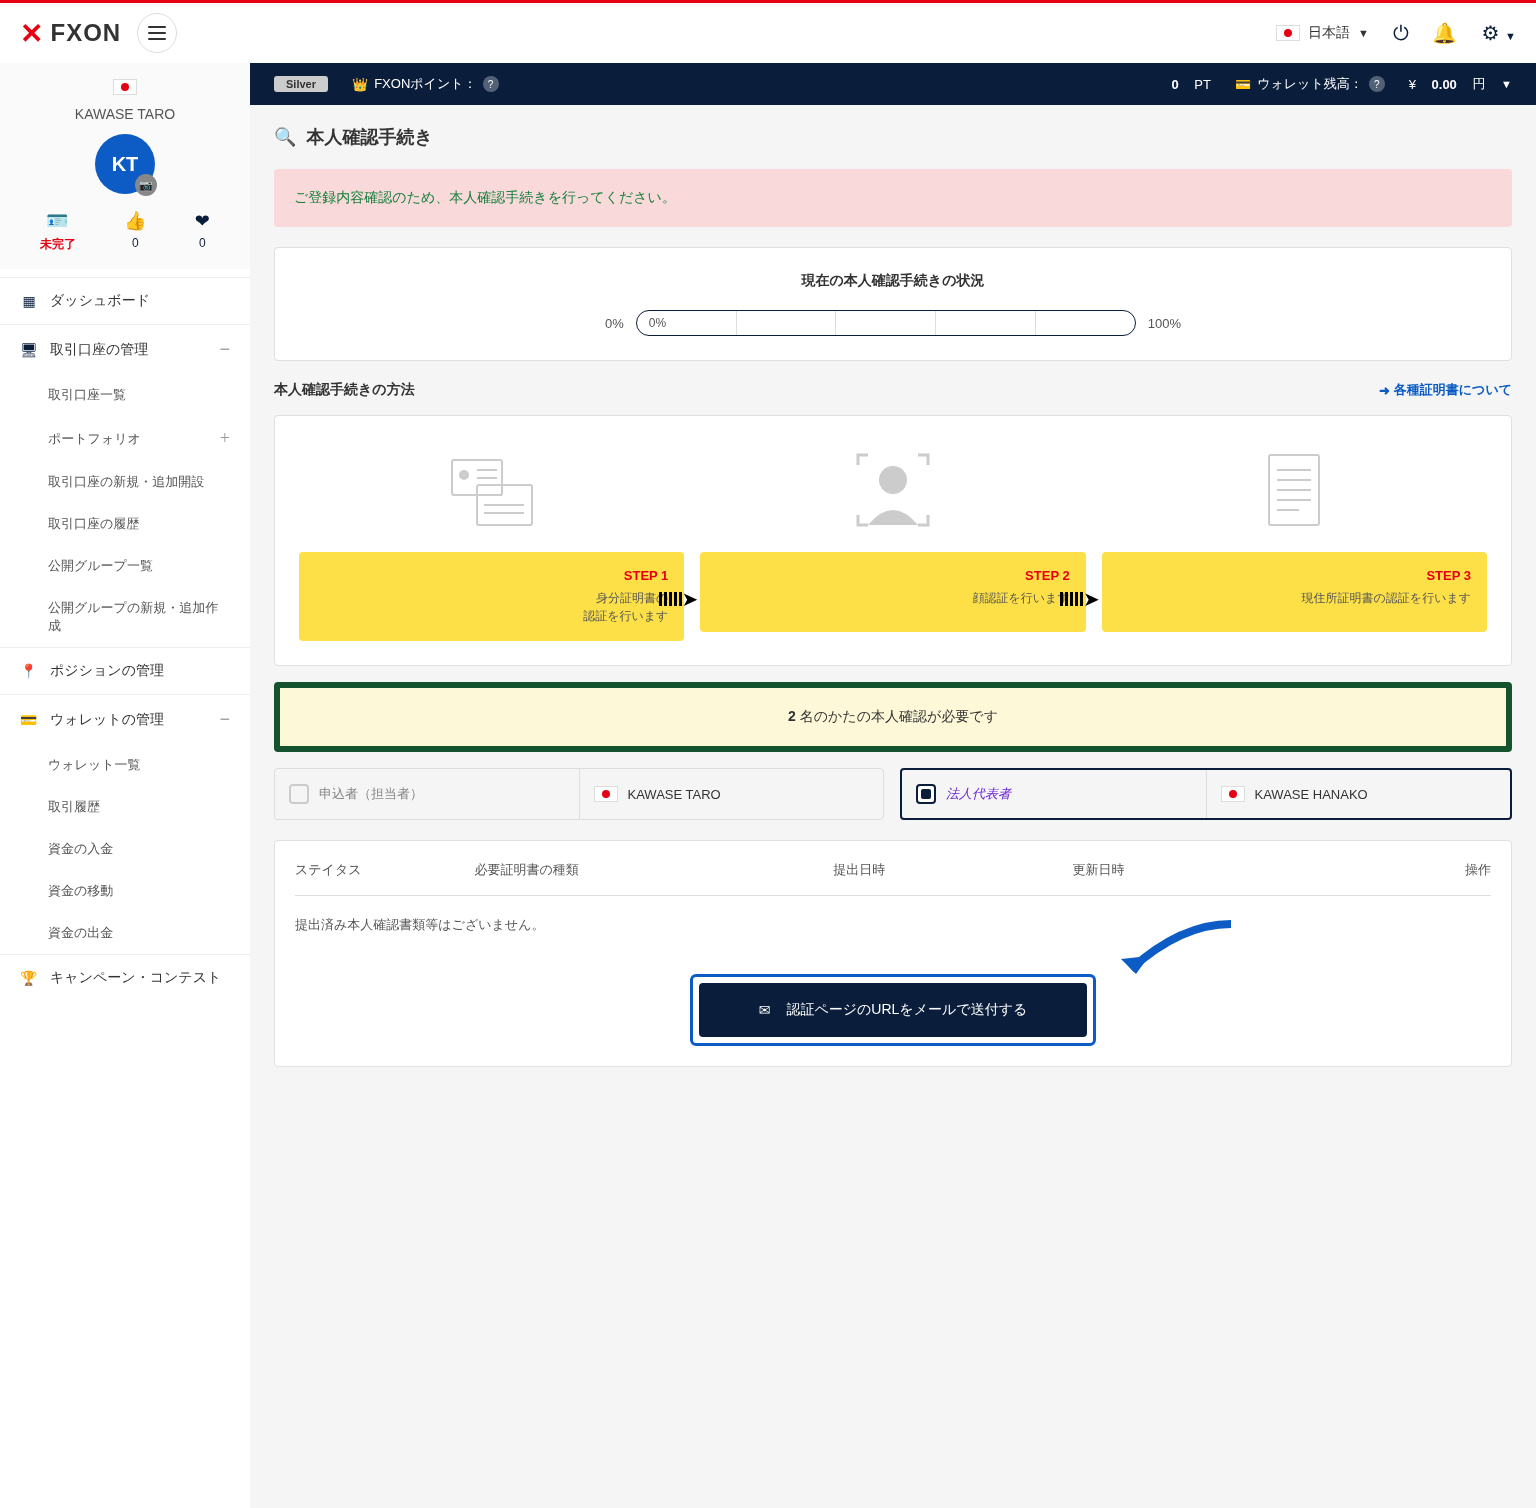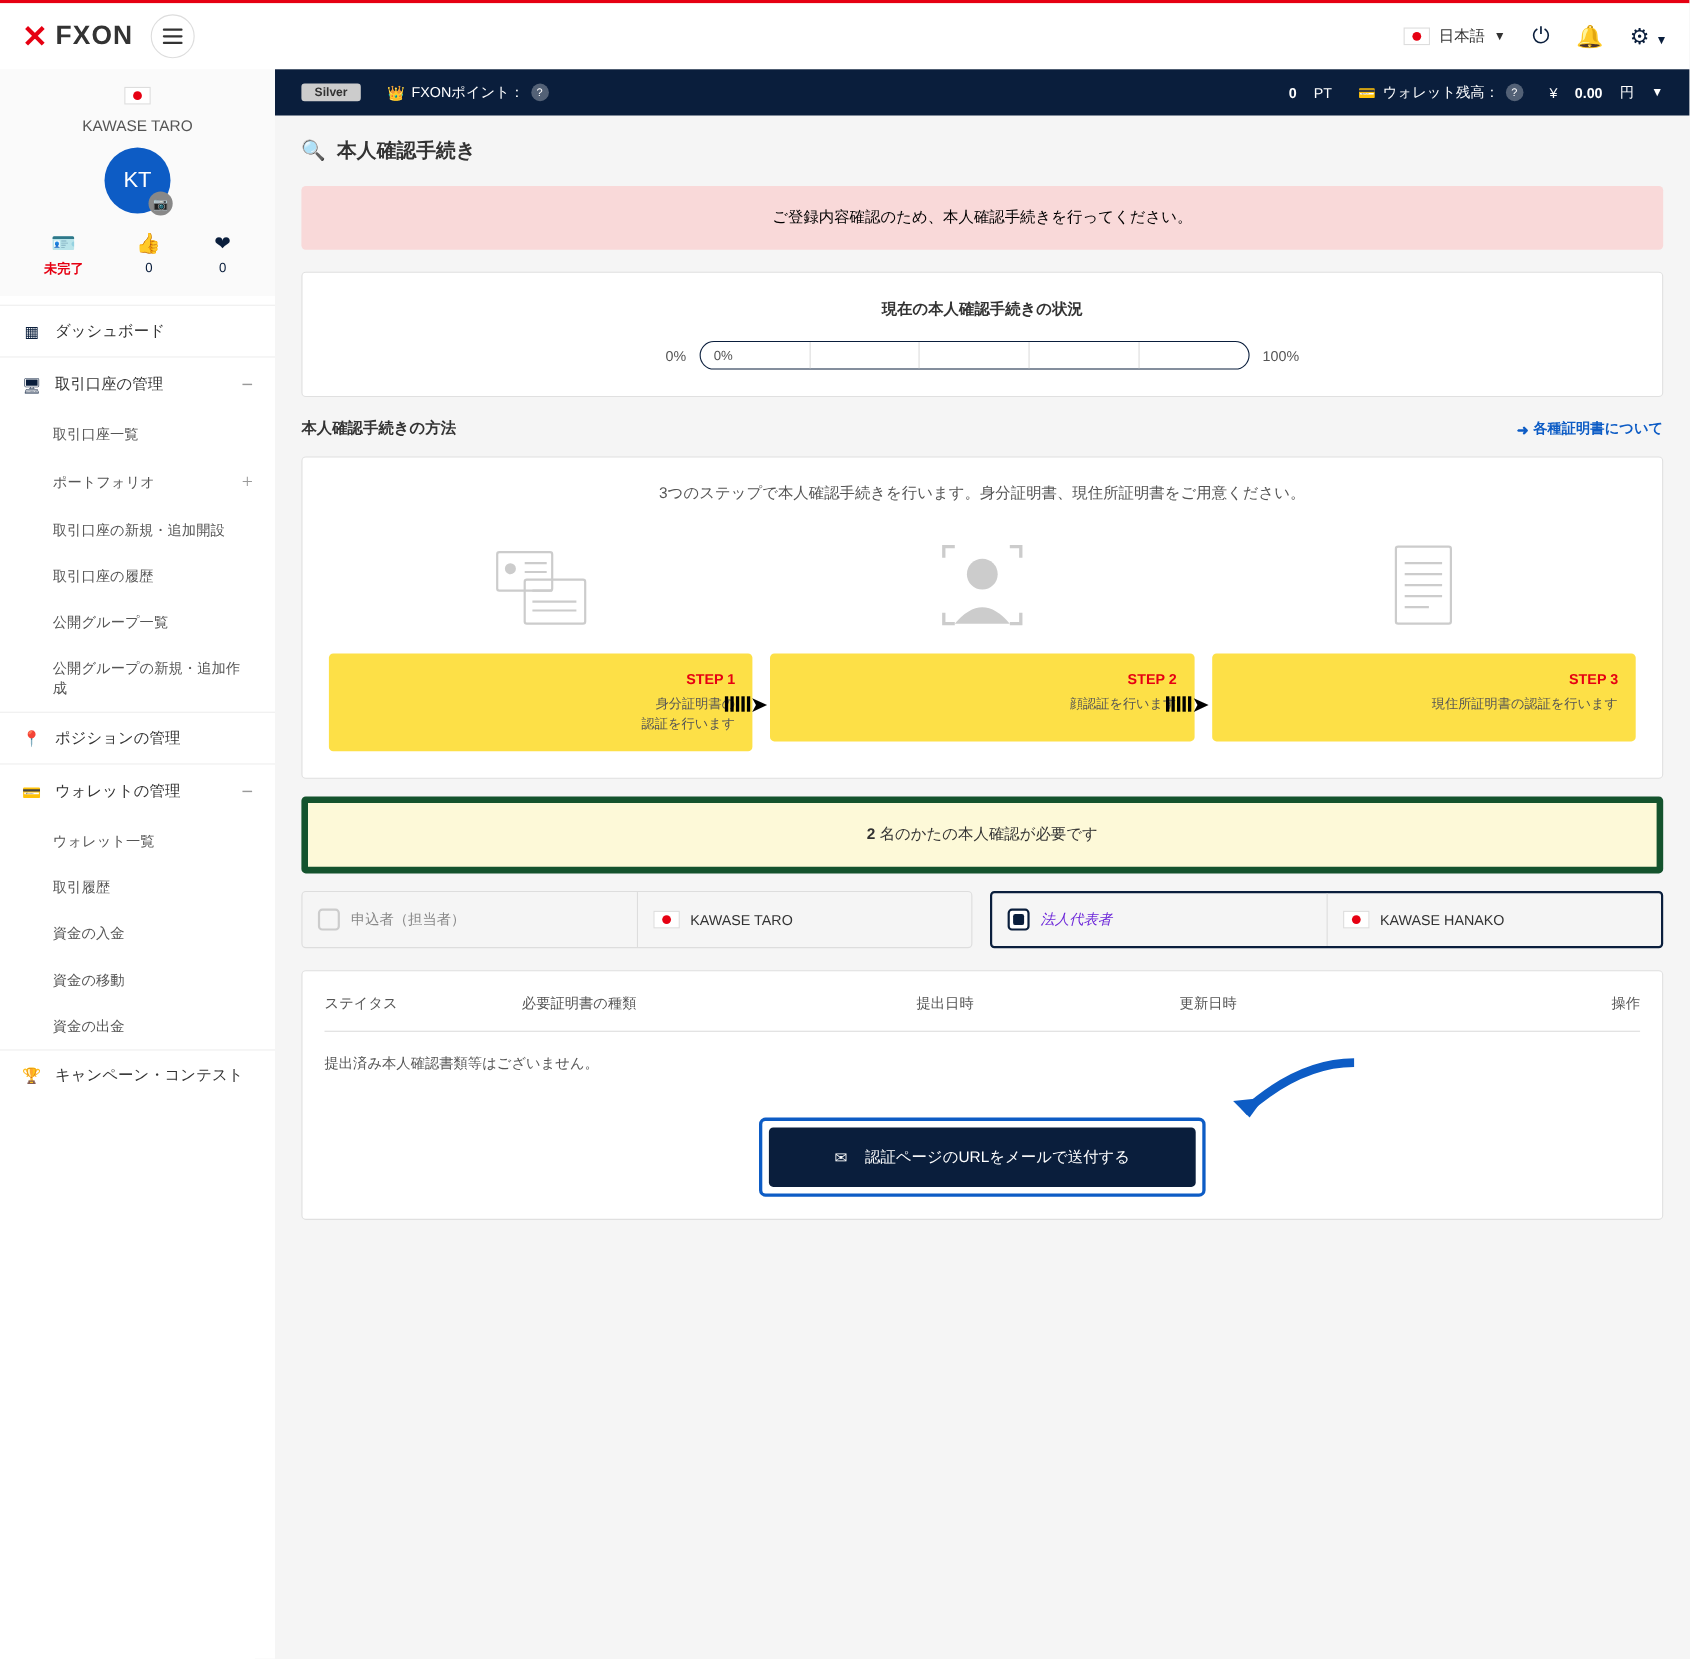--- a/index.html
+++ b/index.html
@@ -15,40 +15,40 @@
 .header-right { display: flex; align-items: center; gap: 24px; }
 .lang-select { display: flex; align-items: center; gap: 8px; cursor: pointer; }
 .flag-jp { width: 24px; height: 16px; background: #fff; border: 1px solid #ddd; position: relative; display: inline-block; }
 .flag-jp::after { content: ''; position: absolute; top: 50%; left: 50%; transform: translate(-50%,-50%); width: 8px; height: 8px; background: #e60012; border-radius: 50%; }
 .icon-btn { cursor: pointer; color: #0a1e3c; font-size: 20px; }
 .container { display: flex; }
 .sidebar { width: 250px; background: #fff; min-height: calc(100vh - 63px); }
 .sidebar-profile { padding: 16px; text-align: center; background: #fafafa; }
 .sidebar-flag { margin-bottom: 8px; }
 .user-name { font-size: 14px; color: #555; margin-bottom: 12px; font-weight: 500; }
-.avatar { width: 60px; height: 60px; border-radius: 50%; background: #0d5cc5; color: #fff; display: inline-flex; align-items: center; justify-content: center; font-size: 20px; font-weight: 400; position: relative; }
+.avatar { width: 60px; height: 60px; border-radius: 50%; background: #0d5cc5; color: #fff; display: inline-flex; align-items: center; justify-content: center; font-size: 20px; font-weight: 700; position: relative; }
 .avatar-cam { position: absolute; bottom: -2px; right: -2px; width: 22px; height: 22px; background: #888; border-radius: 50%; display: flex; align-items: center; justify-content: center; color: #fff; font-size: 11px; }
 .stats { display: flex; justify-content: space-around; margin-top: 16px; }
 .stat { text-align: center; color: #0a1e3c; }
 .stat-icon { font-size: 18px; margin-bottom: 4px; }
 .stat-incomplete { color: #e60012; font-weight: 600; font-size: 12px; }
 .stat-val { font-size: 12px; }
 .nav { padding: 8px 0; }
 .nav-item { display: flex; align-items: center; gap: 12px; padding: 14px 20px; cursor: pointer; color: #333; border-top: 1px solid #eee; }
 .nav-icon { width: 18px; text-align: center; color: #0a1e3c; }
 .nav-expand { margin-left: auto; color: #999; font-size: 18px; font-weight: 300; }
 .nav-sub { padding: 12px 20px 12px 48px; cursor: pointer; color: #555; font-size: 13px; display: flex; align-items: center; font-family: Liberation Serif, serif; }
 .main { flex: 1; padding: 0 0 20px 0; background: #f5f5f5; }
 .status-bar { background: #0a1e3c; color: #fff; padding: 12px 24px; display: flex; align-items: center; gap: 24px; font-size: 13px; }
 .silver-badge { background: #ccc; color: #333; padding: 2px 12px; border-radius: 3px; font-size: 11px; font-weight: 600; }
 .status-item { display: flex; align-items: center; gap: 6px; }
 .help-icon { width: 16px; height: 16px; border-radius: 50%; background: rgba(255,255,255,0.3); display: inline-flex; align-items: center; justify-content: center; font-size: 10px; }
 .content { padding: 20px 24px; }
 .page-title { display: flex; align-items: center; gap: 10px; font-size: 18px; font-weight: 600; margin-bottom: 20px; }
-.notice-banner { background: #f9d9d9; color: #000000; padding: 20px; text-align: center; border-radius: 4px; margin-bottom: 20px; font-size: 14px; }
+.notice-banner { background: #f9d9d9; color: #15803d; padding: 20px; border-radius: 4px; margin-bottom: 20px; font-size: 14px; }
 .card { background: #fff; border: 1px solid #e0e0e0; border-radius: 4px; padding: 24px; margin-bottom: 20px; }
 .progress-section { text-align: center; }
 .progress-title { font-size: 14px; font-weight: 600; margin-bottom: 20px; }
 .progress-row { display: flex; align-items: center; gap: 12px; justify-content: center; }
 .progress-label { font-size: 13px; color: #555; }
 .progress-bar-wrap { flex: 1; max-width: 500px; height: 26px; border: 1px solid #0a1e3c; border-radius: 13px; position: relative; overflow: hidden; }
 .progress-bar { position: absolute; left: 0; top: 0; bottom: 0; background: #0a1e3c; width: 0%; }
 .progress-text { position: absolute; left: 12px; top: 50%; transform: translateY(-50%); font-size: 12px; color: #555; }
 .progress-ticks { position: absolute; inset: 0; display: flex; }
 .progress-ticks span { flex: 1; border-right: 1px solid #ddd; }
@@ -259,21 +259,20 @@
 
       <div class="section-header">
         <div class="section-title">本人確認手続きの方法</div>
         <div class="section-link">
           <span>➜</span>
             <span>各種証明書について</span>
         </div>
       </div>
 
       <div class="steps-card">
-        <div class="steps-intro">3つのステップで本人確認手続きを行います。身分証明書、現住所証明書をご用意ください。</div>
         <div class="steps-row">
           <div class="step-box">
             <div class="step-img">
               <svg class="step-svg" viewBox="0 0 100 80">
                 <g class="doc-icon">
                   <rect x="10" y="10" width="50" height="35" rx="2"></rect>
                   <circle cx="22" cy="25" r="5" fill="#ccc"></circle>
                   <line x1="35" y1="20" x2="55" y2="20"></line>
                   <line x1="35" y1="28" x2="55" y2="28"></line>
                   <rect x="35" y="35" width="55" height="40" rx="2" fill="#fff"></rect>

